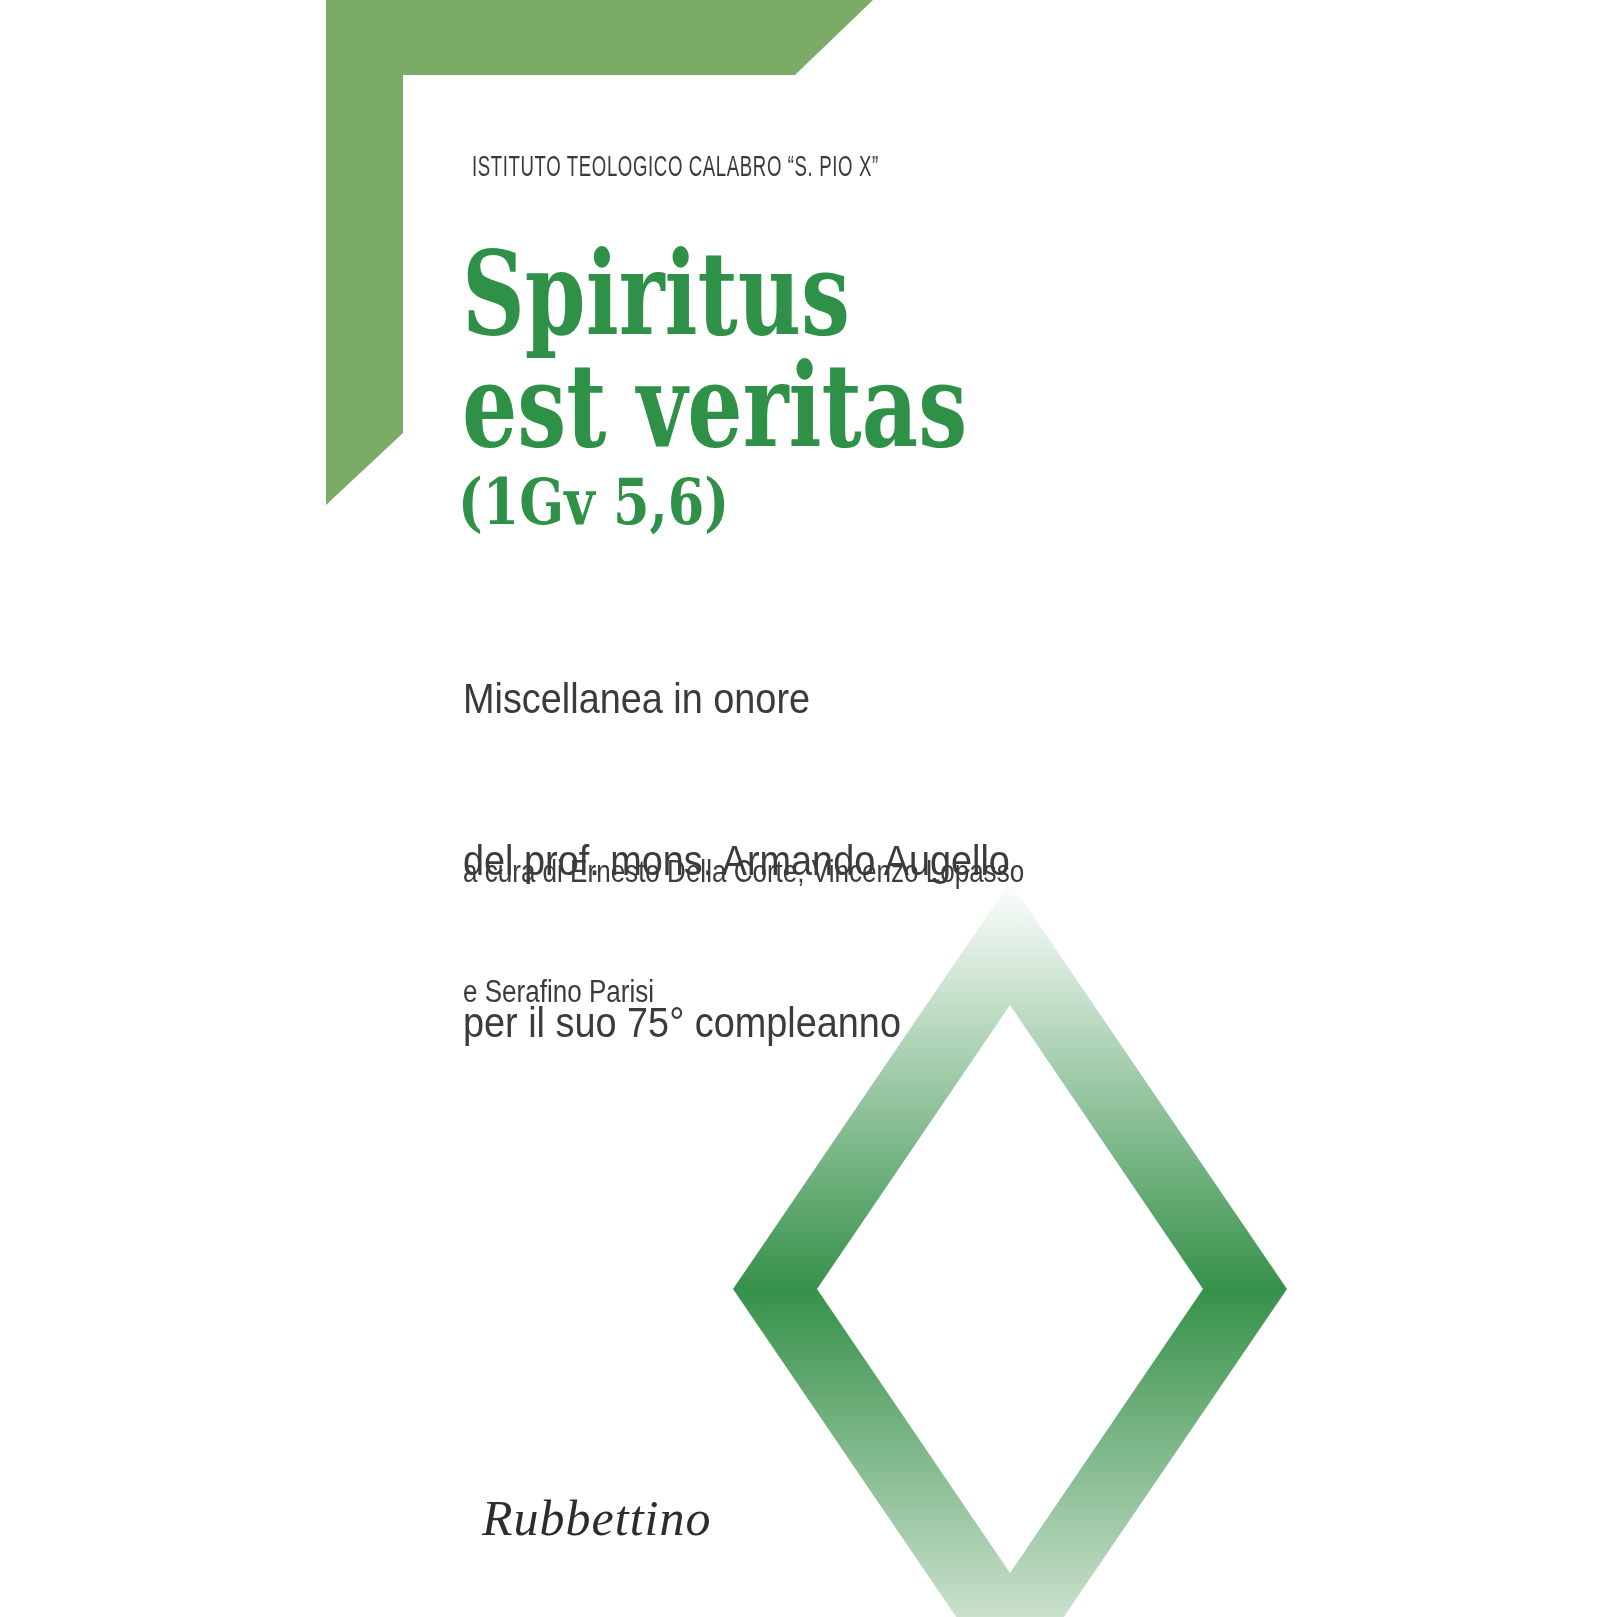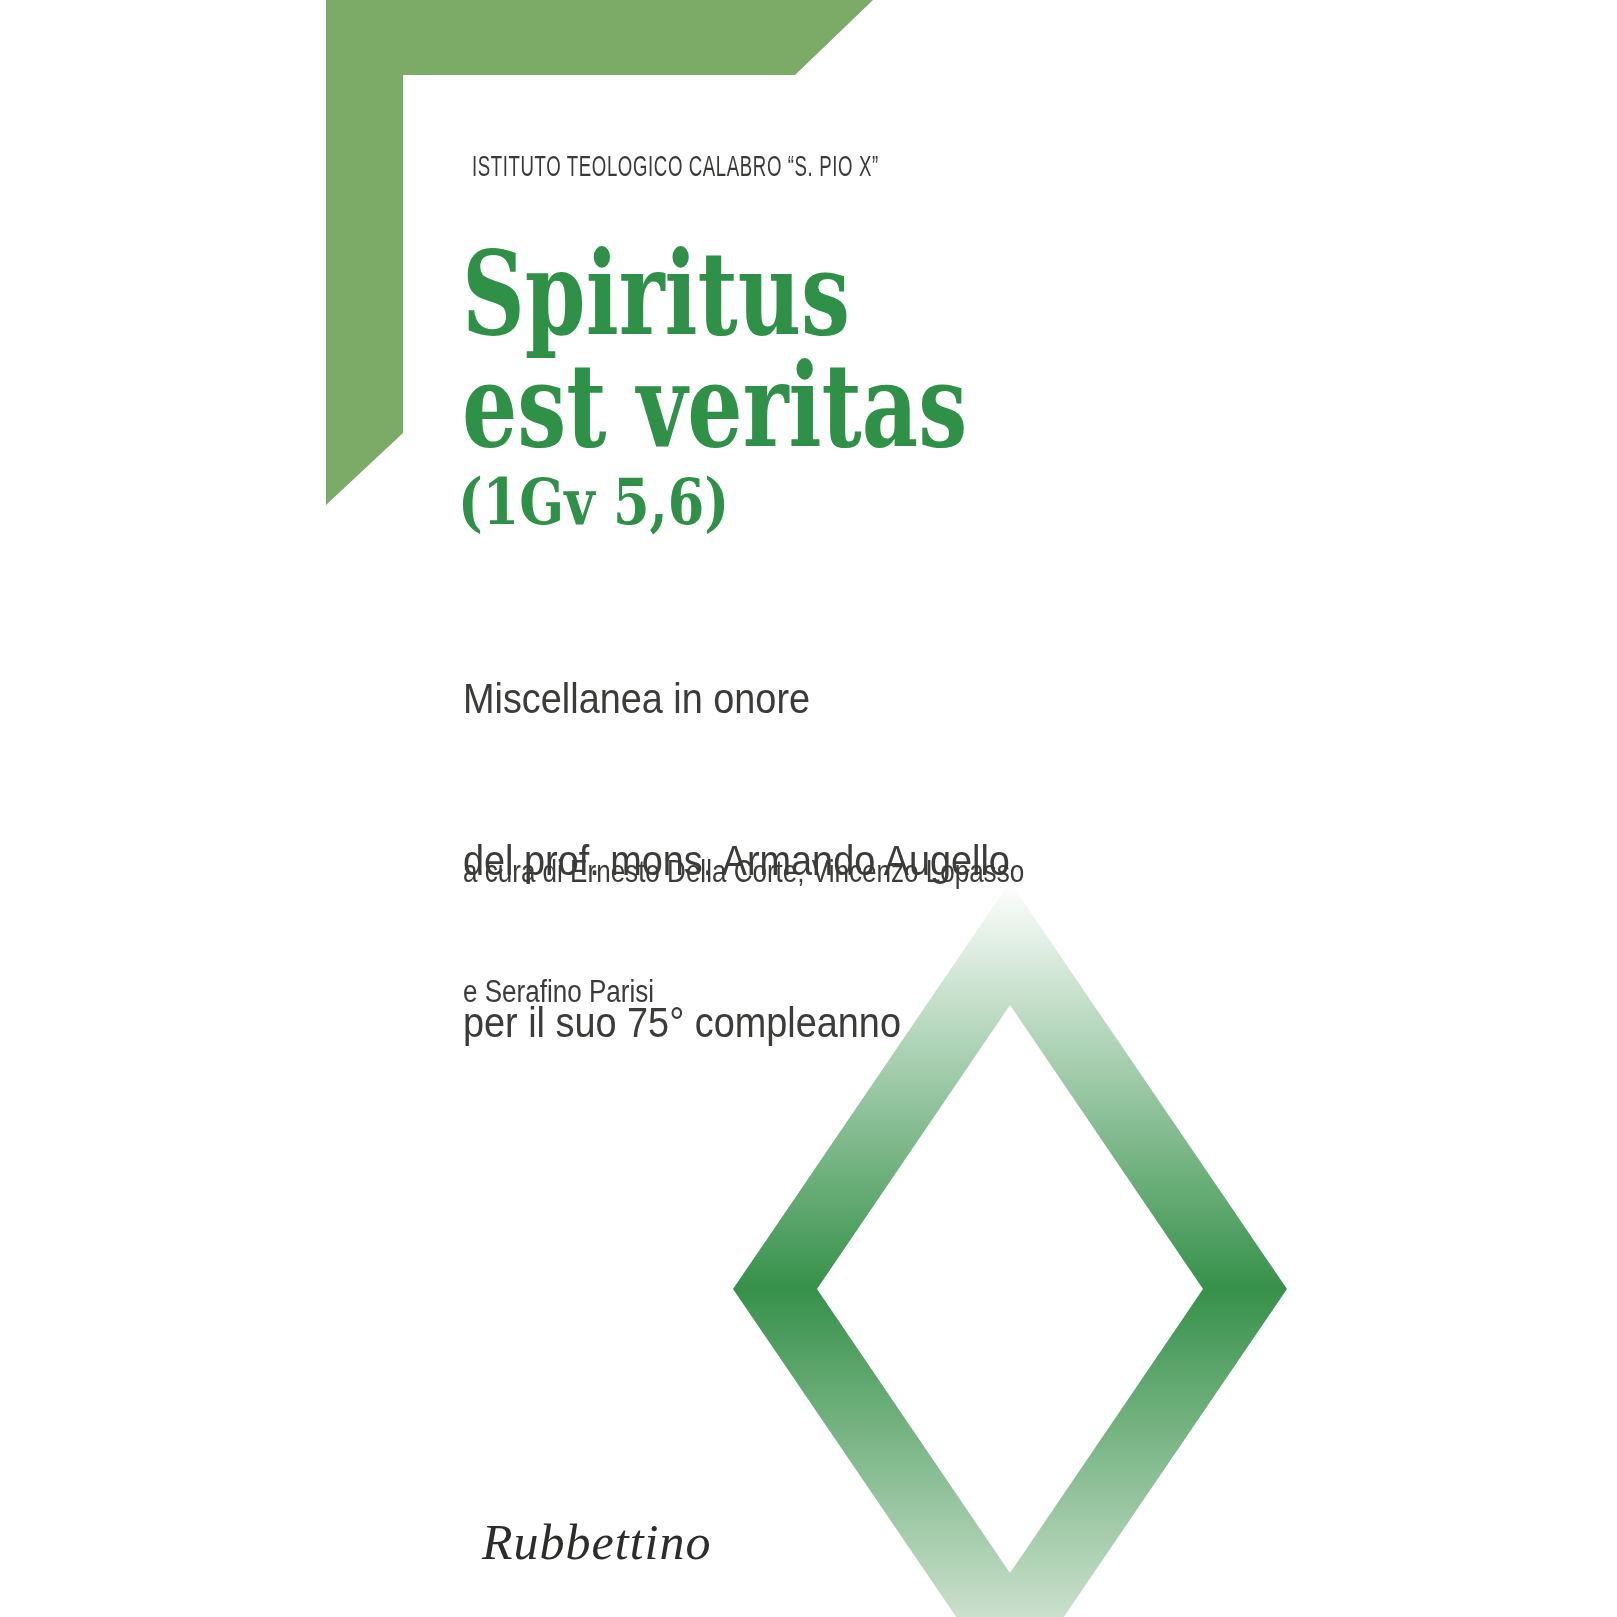--- a/index.html
+++ b/index.html
@@ -54,21 +54,20 @@
     transform:scaleX(0.84);
     transform-origin:0 0;
   }
   .publisher{
     top:1493px;left:482px;
     font-family:"Liberation Serif", serif;
     font-style:italic;
     font-size:50px;line-height:1;
     color:#2c2c2a;
     letter-spacing:1px;
-    margin-top:24px;
   }
 </style>
 </head>
 <body>
 
 <div id="cover">
 
   <svg id="shapes" viewBox="0 0 1617 1617" xmlns="http://www.w3.org/2000/svg">
     <defs>
       <linearGradient id="diamondGrad" gradientUnits="userSpaceOnUse" x1="0" y1="882" x2="0" y2="1696">

